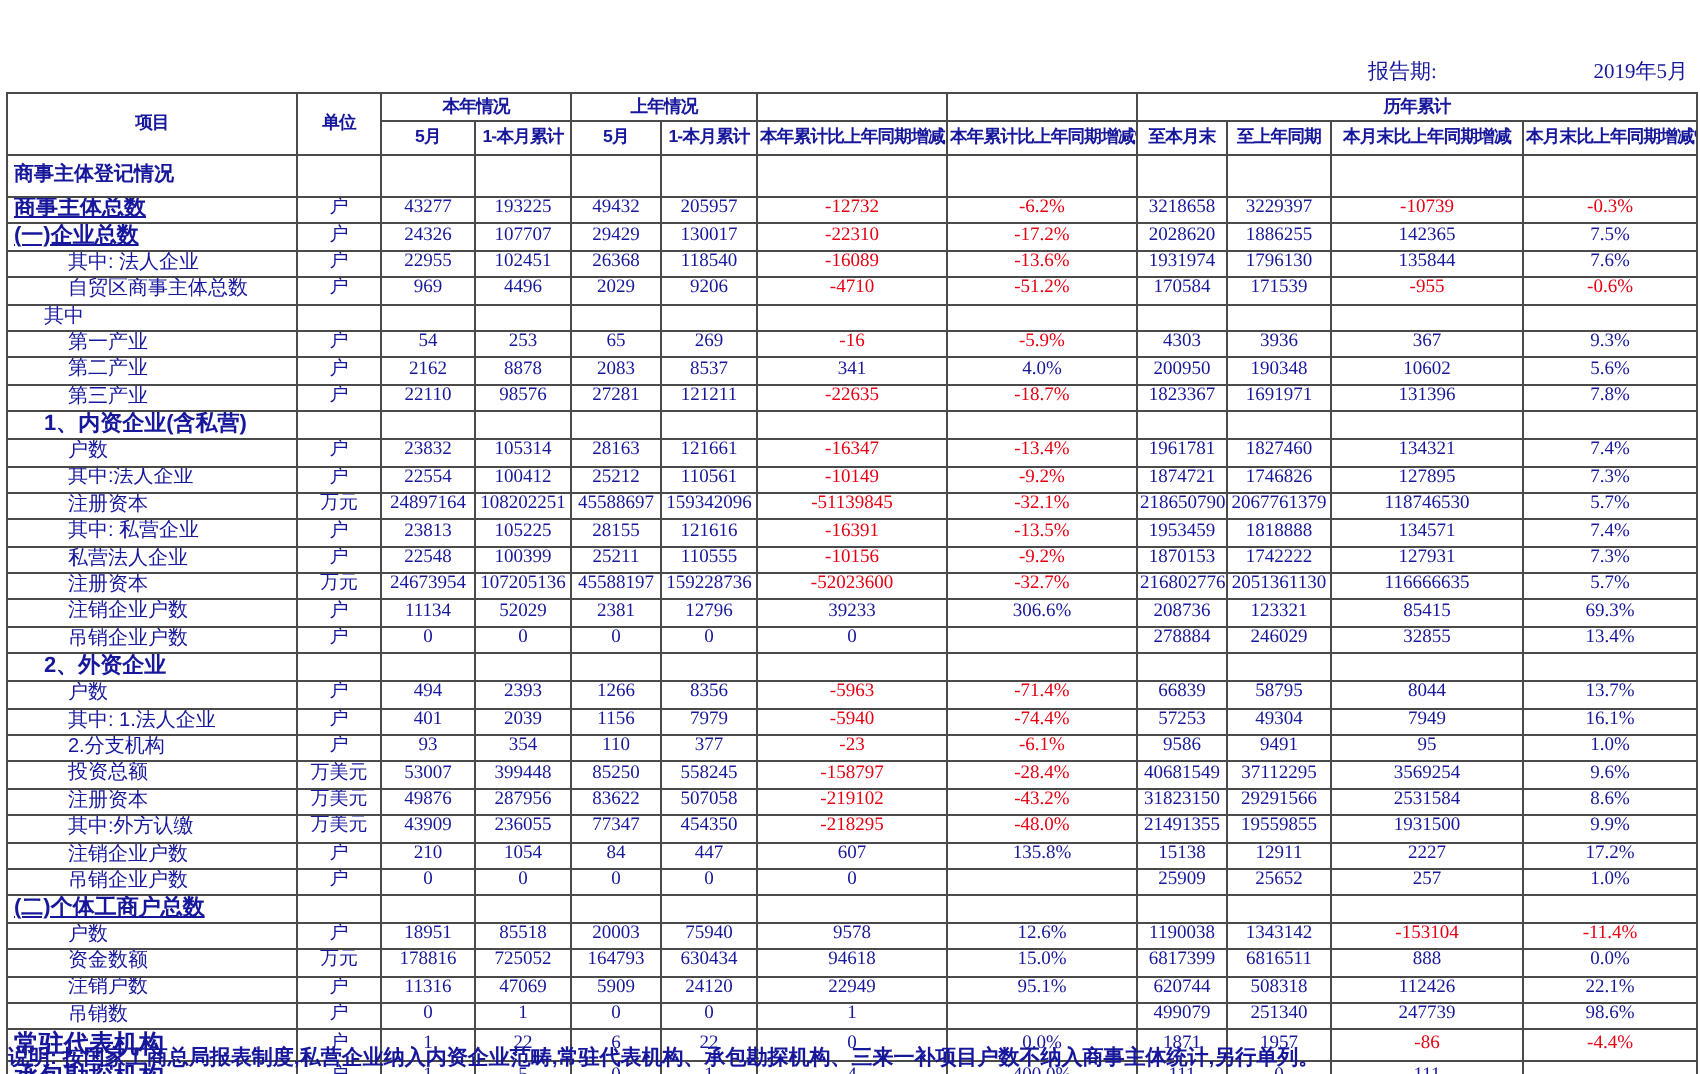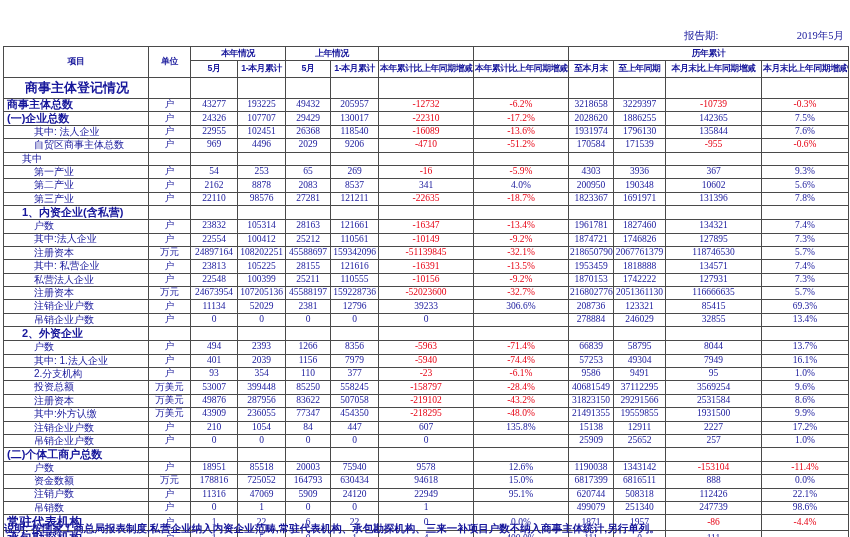--- a/index.html
+++ b/index.html
@@ -22,22 +22,22 @@
   thead tr.group-row th{height:13px;}
   thead tr.sub-row th{height:16px;}
   tbody td{font-size:9.5px;text-align:center;height:12.4px;line-height:1.05;}
   tbody td.lbl{text-align:left;
          font-family:"Liberation Sans","DejaVu Sans",sans-serif;}
   tr.normal td.lbl{font-size:10px;}
   tr.ind0 td.lbl{padding-left:3px;}
   tr.ind1 td.lbl{padding-left:18px;}
   tr.ind2 td.lbl{padding-left:30px;}
   tr.section-xl{height:21px;}
-  tr.section-xl td.lbl{font-size:13px;font-weight:bold;text-align:center;}
-  tr.bold td.lbl{font-size:11px;font-weight:bold;}
+  tr.section-xl td.lbl{font-size:10px;font-weight:bold;}
+  tr.bold td.lbl{font-size:11px;font-weight:bold;text-decoration:underline;}
   tr.sub-section{height:14px;}
   tr.sub-section td.lbl{font-size:11px;font-weight:bold;}
   tr.bold-lg{height:16px;}
   tr.bold-lg td.lbl{font-size:12.5px;font-weight:bold;}
   tbody td.neg{color:#e60012;}
   .note{position:absolute;top:522px;left:4px;width:844px;
          font-size:10.5px;font-weight:bold;color:#17179b;
          white-space:nowrap;overflow:hidden;
          font-family:"Liberation Sans","DejaVu Sans",sans-serif;}
 </style>

